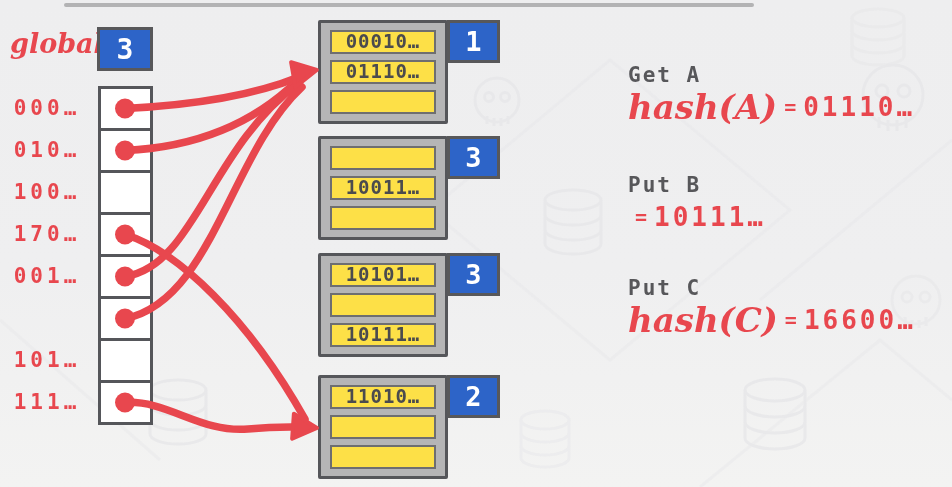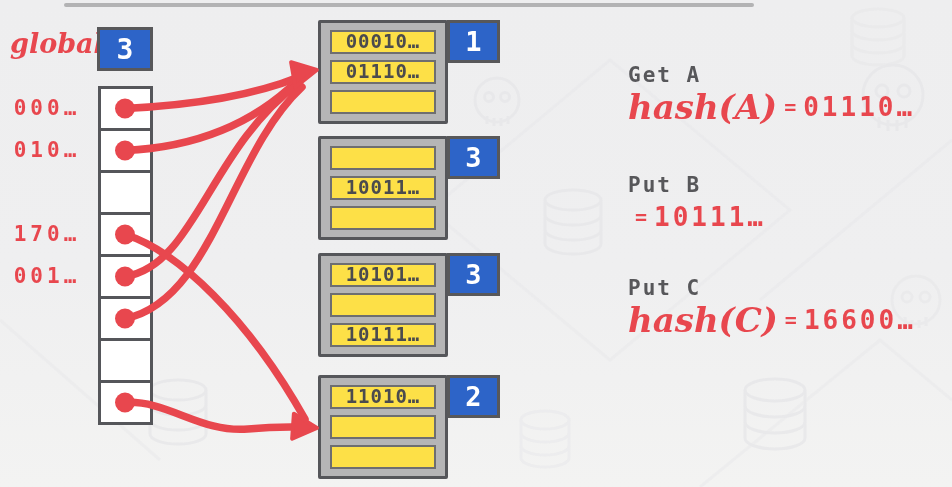--- a/index.html
+++ b/index.html
@@ -131,22 +131,25 @@
     </g>
   </svg>
 
   <div class="top-rule"></div>
 
   <div class="global-label">global</div>
   <div class="global-depth">3</div>
 
   <div class="dir-label" style="top:94px">000…</div>
   <div class="dir-label" style="top:136px">010…</div>
+  <div class="dir-label" style="top:178px">100…</div>
   <div class="dir-label" style="top:220px">170…</div>
   <div class="dir-label" style="top:262px">001…</div>
+  <div class="dir-label" style="top:346px">101…</div>
+  <div class="dir-label" style="top:388px">111…</div>
 
   <div class="dir-col">
     <div class="dir-cell"></div>
     <div class="dir-cell"></div>
     <div class="dir-cell"></div>
     <div class="dir-cell"></div>
     <div class="dir-cell"></div>
     <div class="dir-cell"></div>
     <div class="dir-cell"></div>
     <div class="dir-cell"></div>

